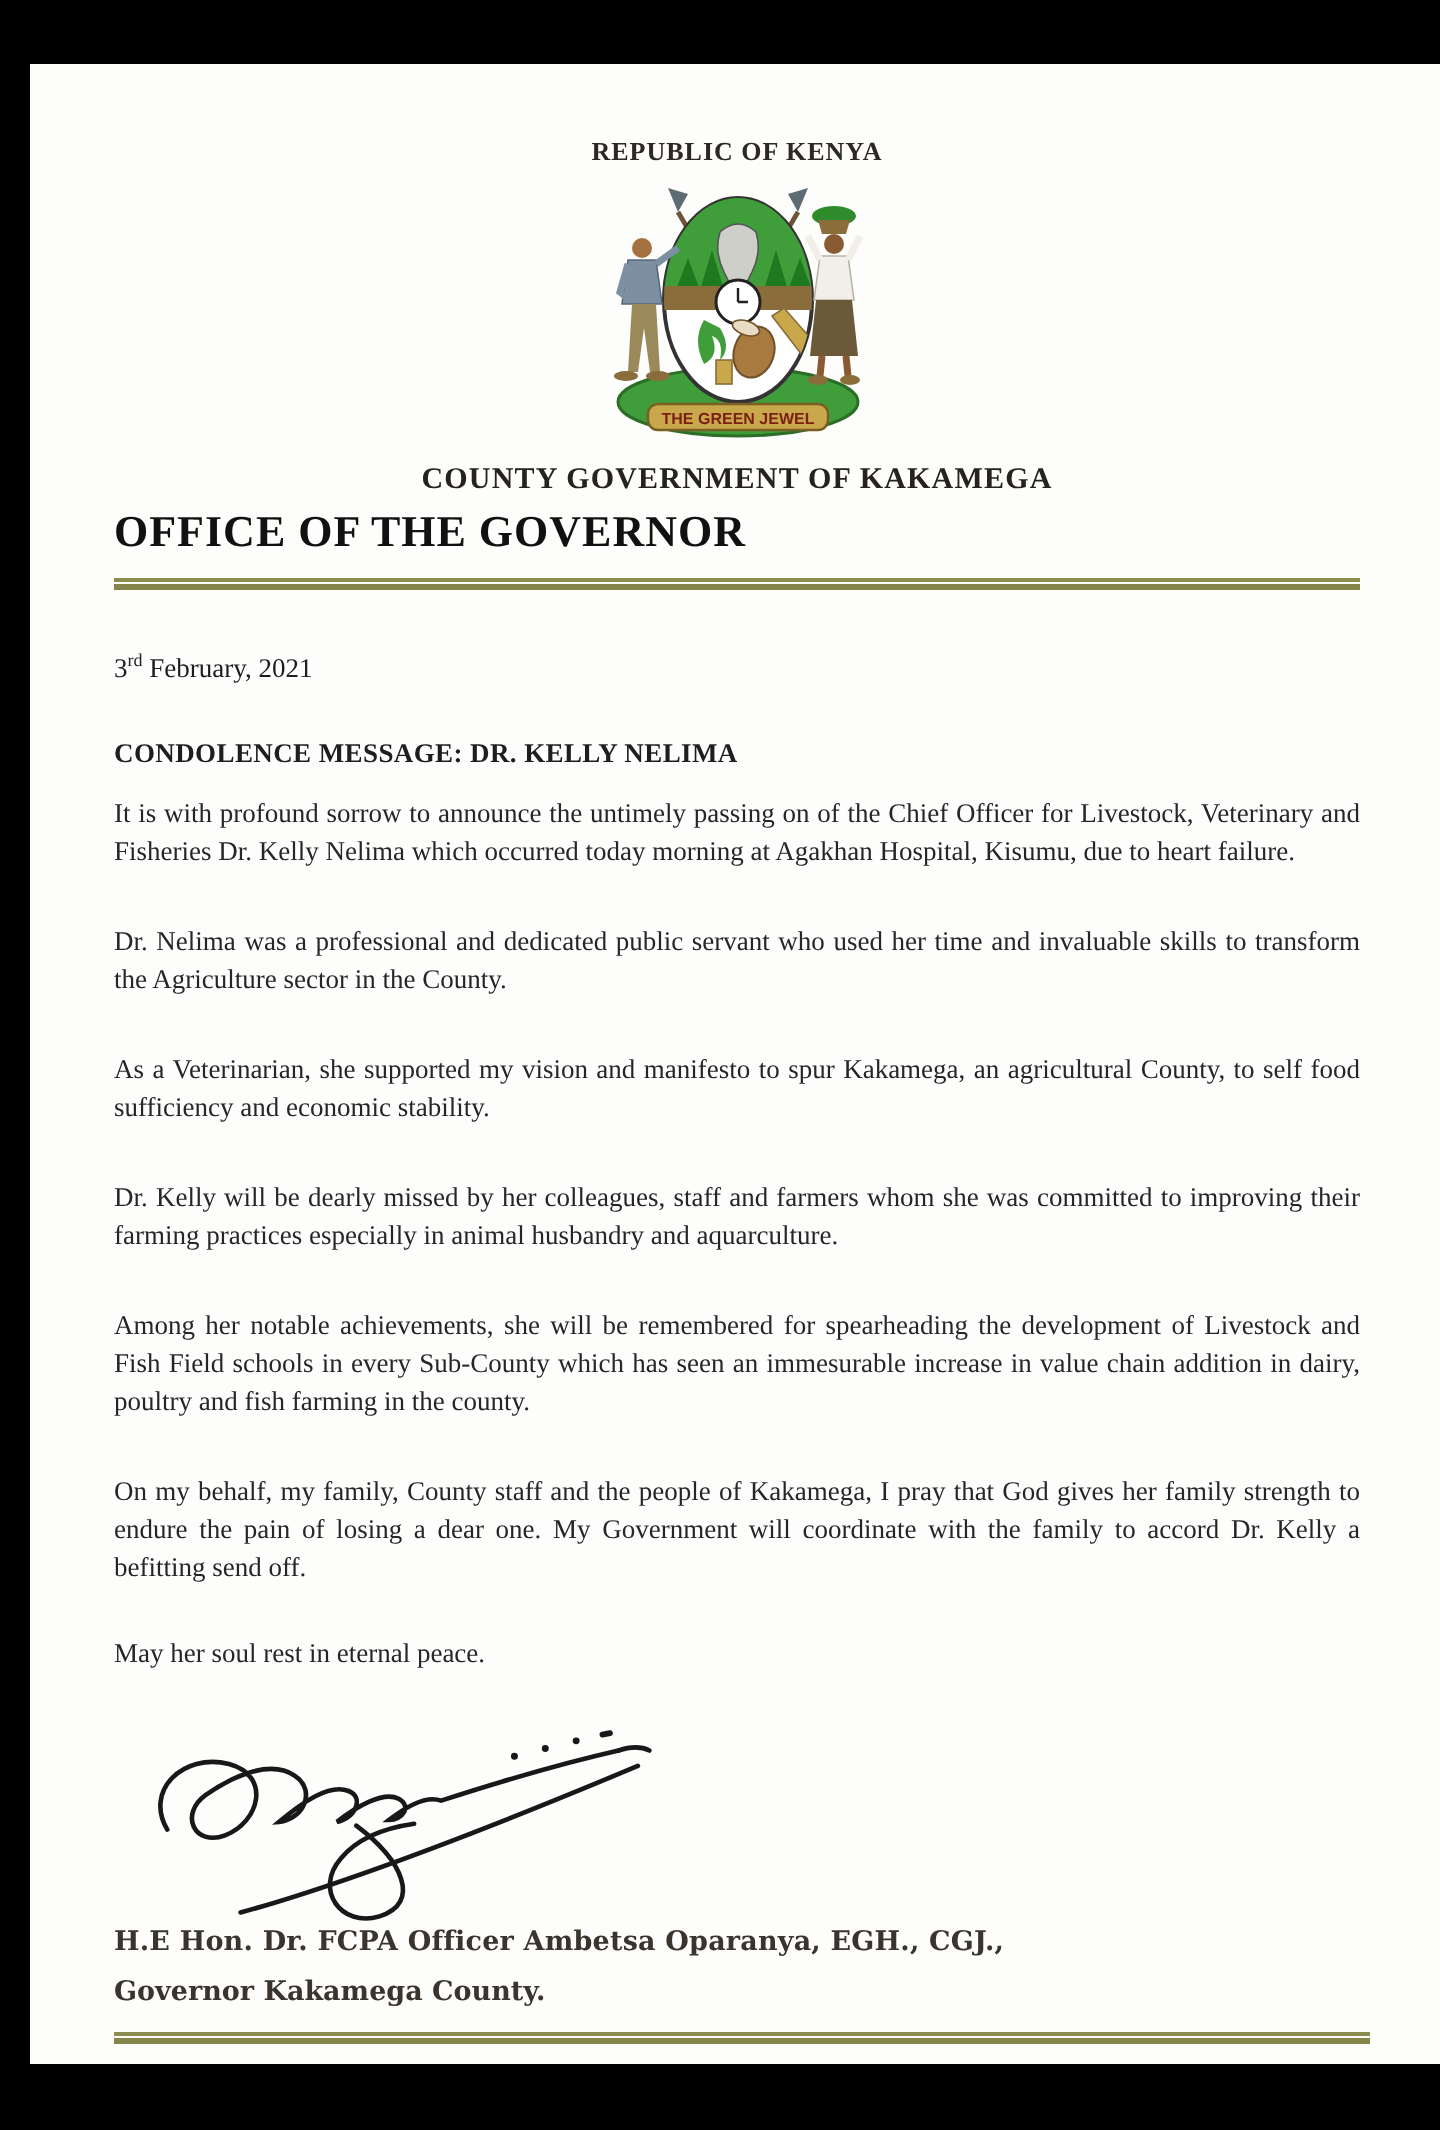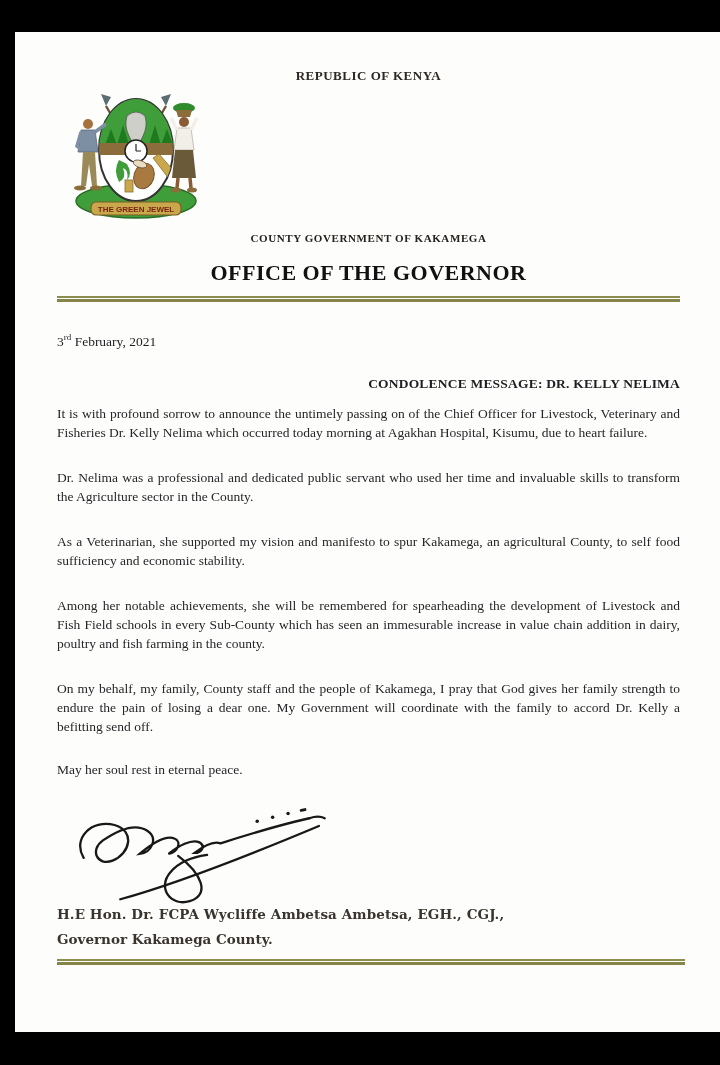--- a/index.html
+++ b/index.html
@@ -9,40 +9,40 @@
   .page {
     position:absolute; left:15px; top:32px; width:705px; height:1000px;
     background:#fdfdfb; color:#222226; overflow:hidden;
   }
   .content { padding:0 40px 0 42px; }
 
   .republic {
     margin-top:36px; font-size:13px; font-weight:bold; letter-spacing:0.5px;
     color:#2e2824; text-align:center;
   }
-  .emblem-wrap { margin-top:4px; height:138px; }
+  .emblem-wrap { text-align:center; margin-top:4px; height:138px; }
   .county {
-    margin-top:6px; font-size:11px; font-weight:bold; letter-spacing:0.6px;
+    margin-top:6px; font-size:15px; font-weight:bold; letter-spacing:0.6px;
     color:#26221e; text-align:center;
   }
   .office {
-    margin-top:16px; font-size:22px; font-weight:bold; letter-spacing:0.5px;
-    color:#111; text-align:center;
+    margin-top:4px; font-size:22px; font-weight:bold; letter-spacing:0.5px;
+    color:#111; text-align:left;
   }
   .rule {
     height:6px; margin:10px 0 0 0;
     border-top:2px solid #8c8c4e; border-bottom:3px solid #85854a;
   }
   .rule.bottom { margin-top:12px; width:628px; margin-left:0; }
 
   .date-line { margin-top:30px; font-size:13.5px; font-weight:normal; color:#1e1e22; }
   .date-line sup { font-size:9px; }
 
   .doc-title {
-    margin-top:26px; text-align:right; font-size:13.5px; font-weight:bold;
+    margin-top:26px; text-align:left; font-size:13.5px; font-weight:bold;
     letter-spacing:0.2px; color:#1e1e22;
   }
 
   .body-text { margin-top:12px; }
   .para {
     font-size:13.5px; line-height:19px; text-align:justify; color:#26262a;
     margin-bottom:26px;
   }
   .closing { font-size:13.5px; color:#26262a; margin-bottom:20px; }
 
@@ -128,20 +128,21 @@
       <div class="rule"></div>
 
       <div class="date-line"><span>3</span><sup>rd</sup><span> February, 2021</span></div>
 
       <div class="doc-title">CONDOLENCE MESSAGE: DR. KELLY NELIMA</div>
 
       <div class="body-text">
         <p class="para">It is with profound sorrow to announce the untimely passing on of the Chief Officer for Livestock, Veterinary and Fisheries Dr. Kelly Nelima which occurred today morning at Agakhan Hospital, Kisumu, due to heart failure.</p>
         <p class="para">Dr. Nelima was a  professional and dedicated public servant who used her time and invaluable skills to transform the Agriculture sector in the County.</p>
         <p class="para">As a Veterinarian, she supported my vision and manifesto to spur Kakamega, an agricultural County, to self food sufficiency and economic stability.</p>
+        <p class="para">Dr. Kelly will be dearly missed by her colleagues, staff and farmers whom she was committed to improving their farming practices especially in animal husbandry and aquarculture.</p>
         <p class="para">Among her notable achievements, she will be remembered for spearheading the development of Livestock and Fish Field schools in every Sub-County which has seen an immesurable increase in value chain addition in dairy, poultry and fish farming in the county.</p>
         <p class="para">On my behalf, my family, County staff and the people of Kakamega, I pray that God gives her family strength to endure the pain of losing a dear one. My Government will coordinate with the family to accord Dr. Kelly a befitting send off.</p>
         <p class="closing">May her soul rest in eternal peace.</p>
       </div>
 
       <div class="signature-wrap">
         <svg width="300" height="108" viewBox="0 0 300 112">
           <g fill="none" stroke="#181818" stroke-width="2.4" stroke-linecap="round">
             <path d="M20,62 C8,42 28,22 52,28 C74,34 68,58 50,65 C34,71 26,54 40,44 C56,33 74,26 86,34 C98,42 90,57 78,58 C90,48 104,38 114,42 C122,45 118,56 108,58 C118,50 132,42 140,46 C147,50 142,57 135,57 C144,50 154,44 162,47 C196,36 232,26 254,21"></path>
             <path d="M254,21 C260,19 266,19 270,21"></path>
@@ -151,21 +152,21 @@
           <g fill="#181818">
             <circle cx="200" cy="24" r="1.8"></circle>
             <circle cx="216" cy="20" r="1.8"></circle>
             <circle cx="232" cy="16" r="1.8"></circle>
             <rect x="244" y="11" width="7" height="3" rx="1.5" transform="rotate(-12 247 12)"></rect>
           </g>
         </svg>
       </div>
 
       <div class="signoff">
-        <div class="name">H.E Hon. Dr. FCPA Wycliffe Ambetsa Ambetsa, EGH., CGJ.,</div>
+        <div class="name">H.E Hon. Dr. FCPA Officer Ambetsa Oparanya, EGH., CGJ.,</div>
         <div class="role">Governor Kakamega County.</div>
       </div>
 
       <div class="rule bottom"></div>
 
     </div>
   </div>
 </div>
 
 </body></html>

